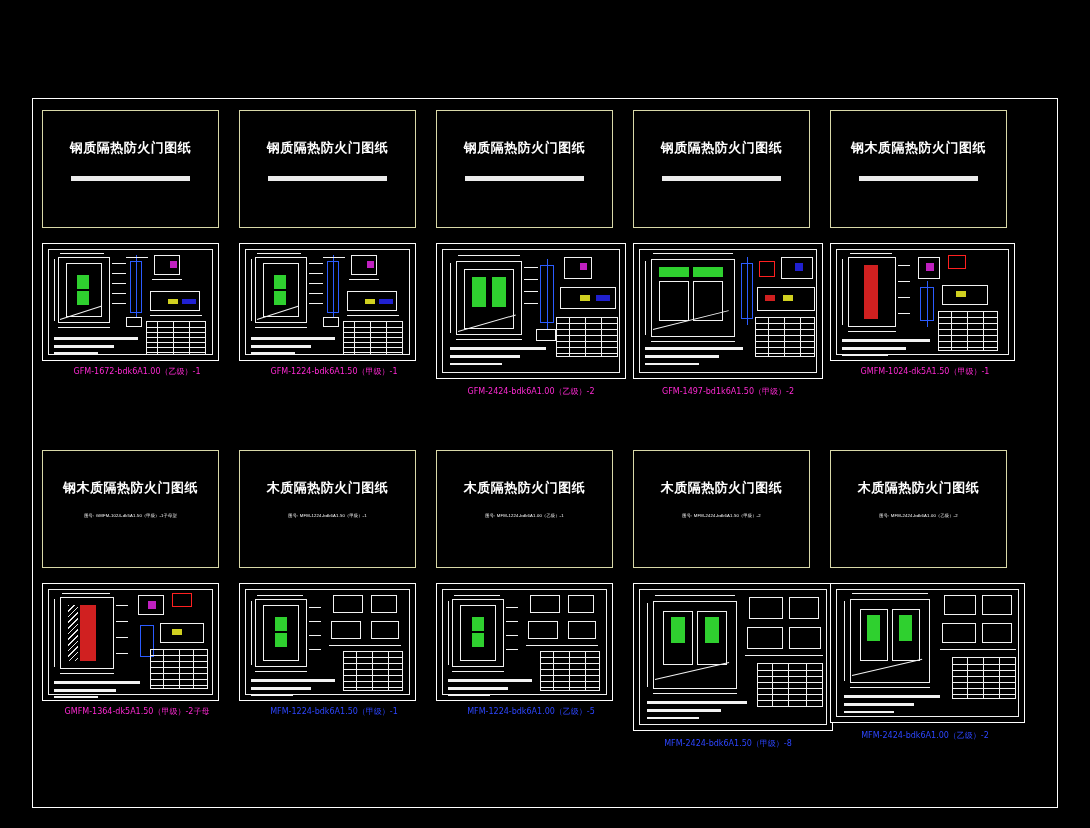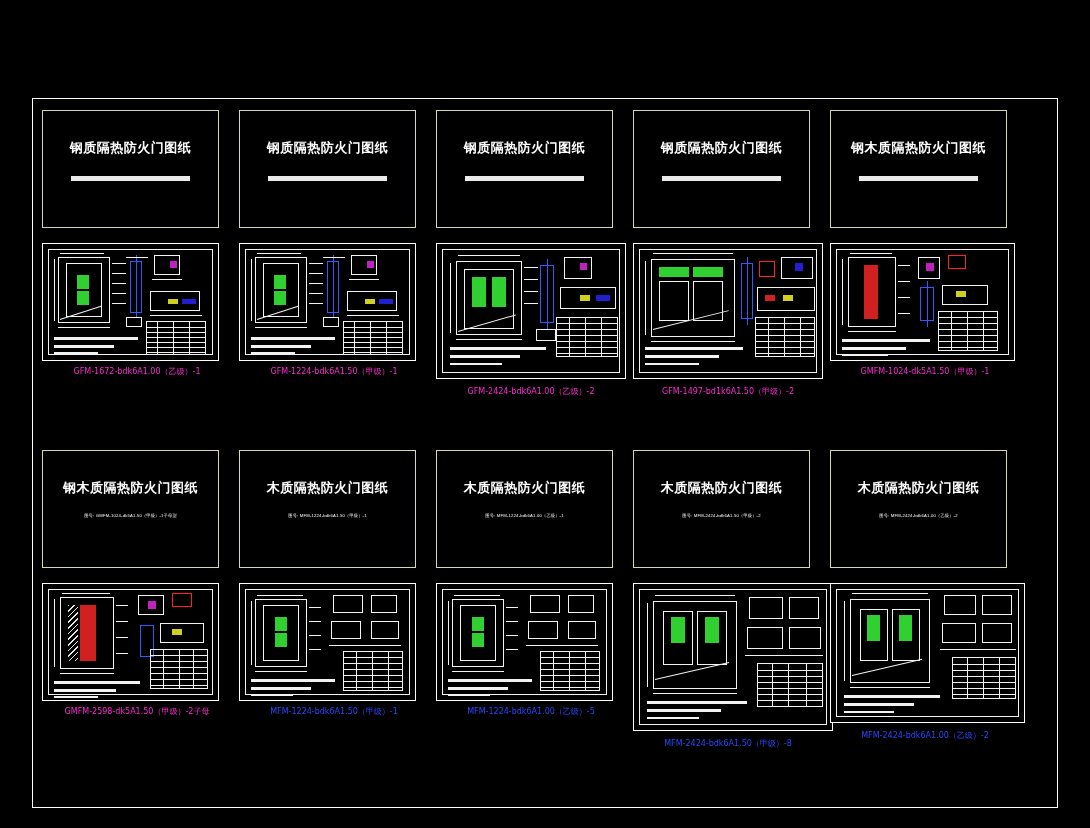--- a/index.html
+++ b/index.html
@@ -422,21 +422,21 @@
                 <i style="top:35px;"></i>
               <b style="left:12px;"></b>
                 <b style="left:28px;"></b>
                 <b style="left:42px;"></b>
             </div>
             <div class="ln h" style="left:8px;top:94px;width:86px;height:3px;"></div>
             <div class="ln h" style="left:8px;top:102px;width:62px;height:3px;"></div>
             <div class="ln h" style="left:8px;top:109px;width:44px;height:2px;"></div>
           </div>
         </div>
-        <div class="cap magenta">GMFM-2598-dk5A1.50（甲级）-2子母</div>
+        <div class="cap magenta">GMFM-1364-dk5A1.50（甲级）-2子母</div>
       </div>
 
       <div class="cell c1">
         <div class="cover has-sub">
           <div class="cv-title">木质隔热防火门图纸</div>
           <div class="cv-sub">图号: MFM-1224-bdk6A1.50（甲级）-1</div>
         </div>
         <div class="dwg">
           <div class="cad">
             <div class="bx" style="left:2px;top:2px;right:2px;bottom:2px;"></div>

